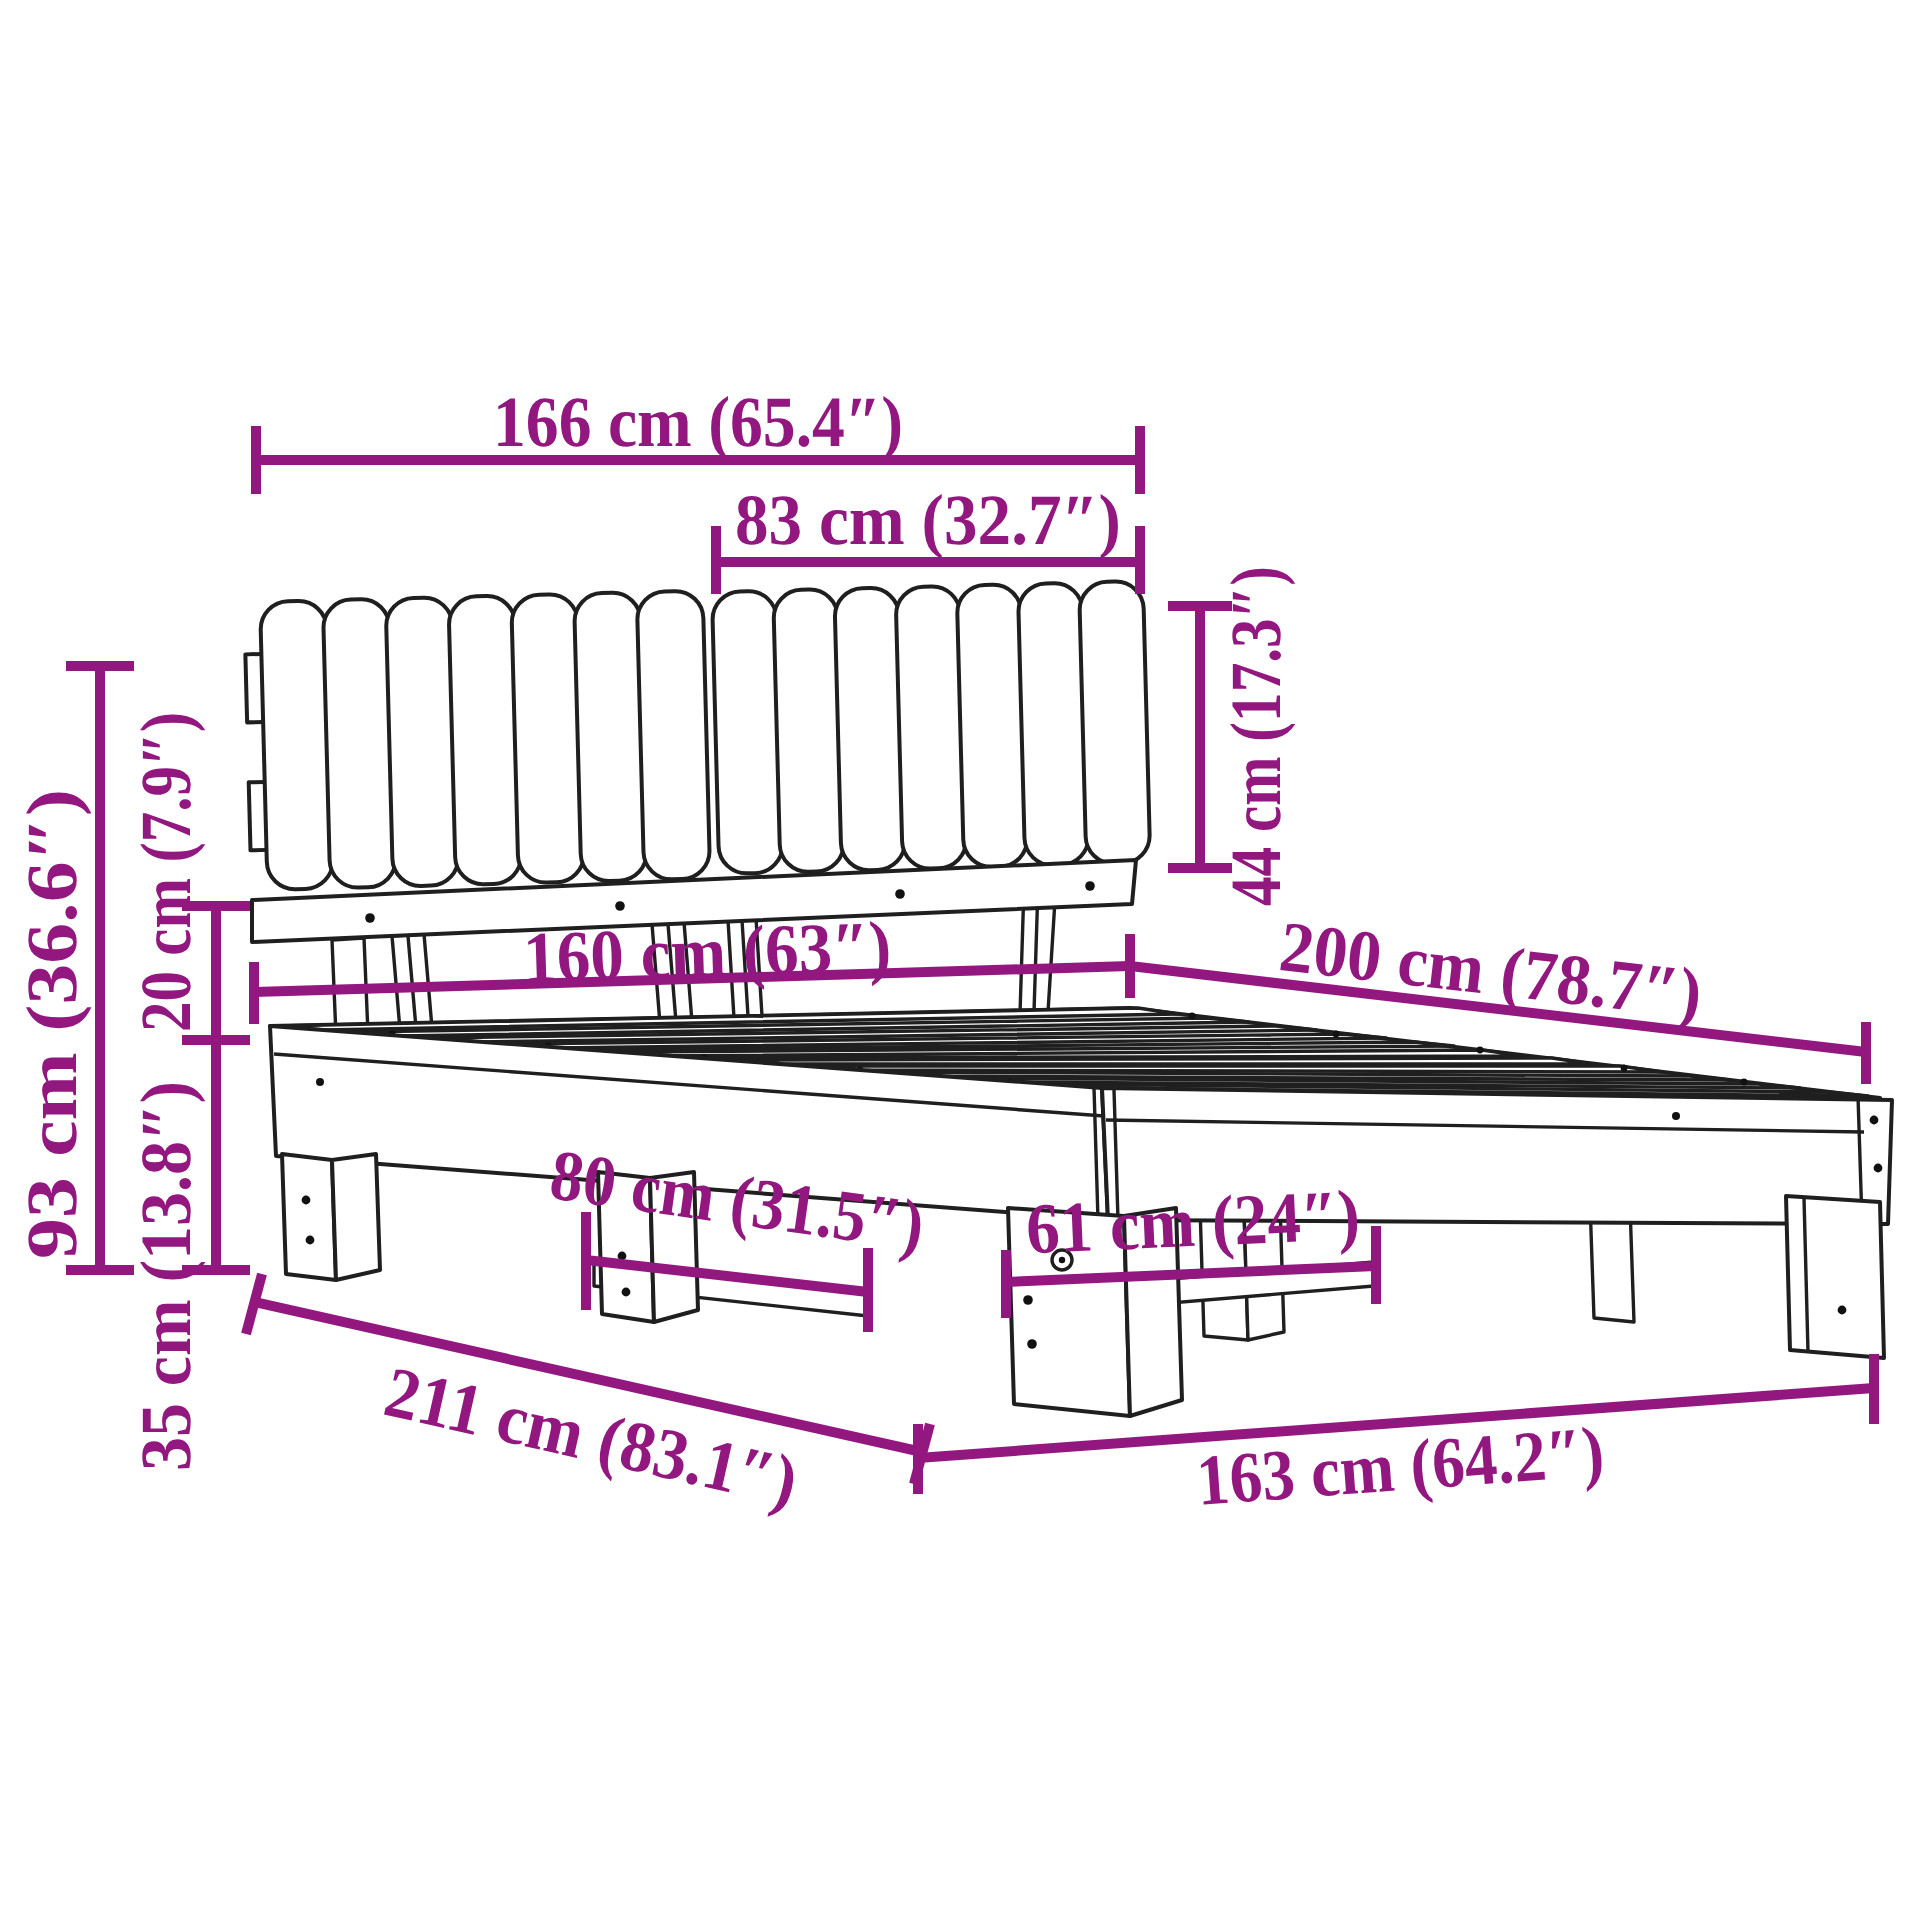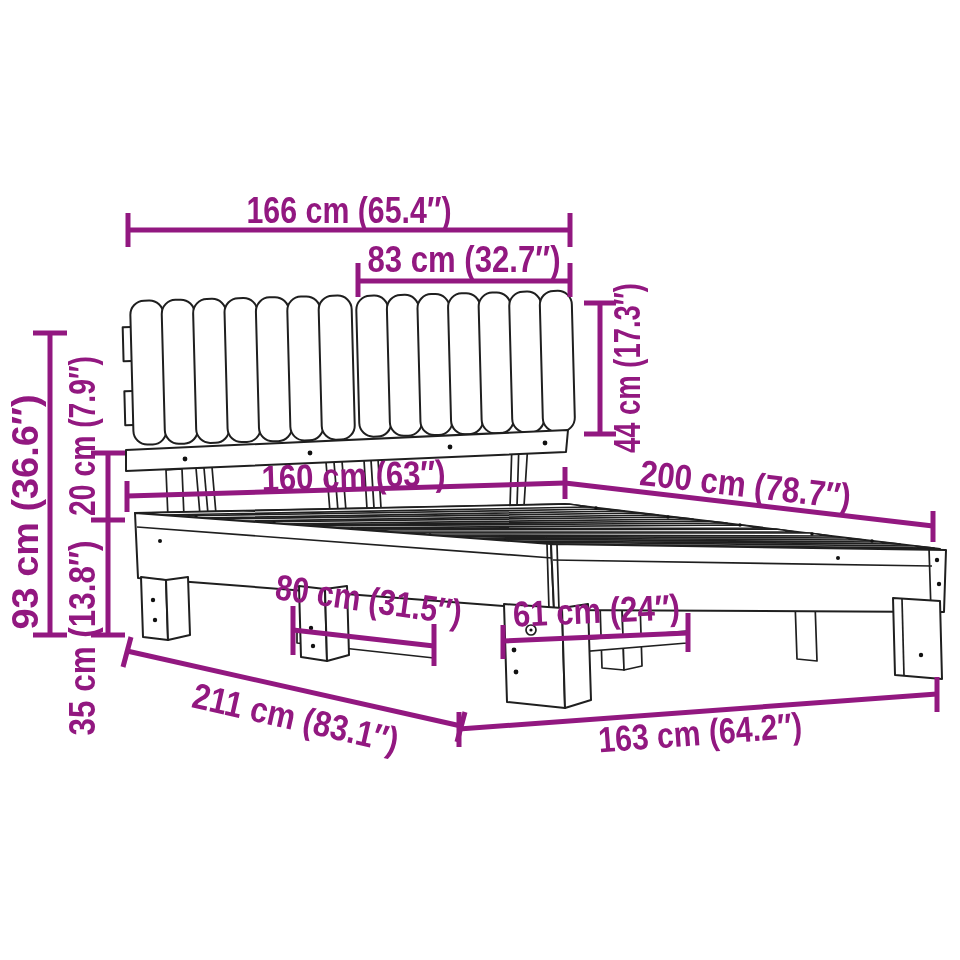--- a/index.html
+++ b/index.html
@@ -1,17 +1,17 @@
 <!DOCTYPE html>
 <html><head>
 <meta charset="utf-8">
 <style>
   html,body{margin:0;padding:0;background:#ffffff;}
   #stage{position:relative;width:960px;height:960px;background:#ffffff;overflow:hidden;
-         font-family:Liberation Sans, sans-serif;}
+         font-family:Liberation Serif, serif;}
   svg{position:absolute;left:0;top:0;}
   .art{stroke:#1f1f1f;stroke-width:2;fill:#ffffff;stroke-linejoin:round;}
   .art-thin{stroke:#1f1f1f;stroke-width:1.7;fill:#ffffff;stroke-linejoin:round;}
   .art-line{stroke:#1f1f1f;stroke-width:1.7;fill:none;}
   .screw{fill:#111111;stroke:none;}
   .dim{stroke-width:5;fill:none;stroke-linecap:butt;}
   .dim-label{font-weight:bold;font-size:36px;}
 </style>
 </head>
 <body>

